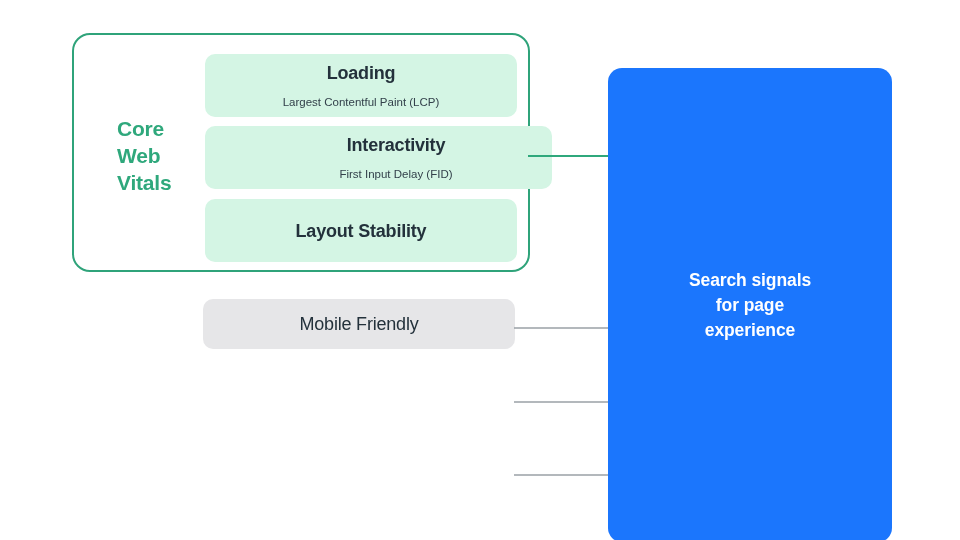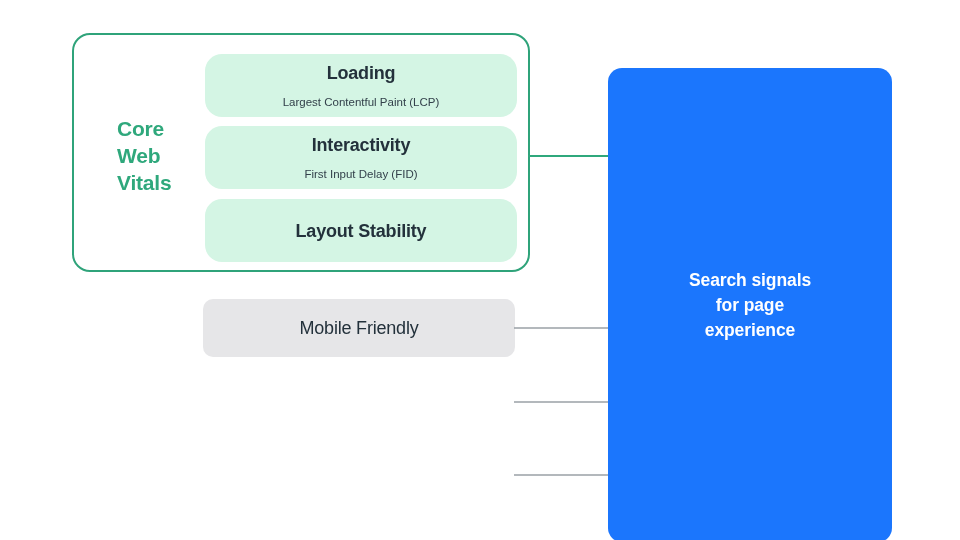--- a/index.html
+++ b/index.html
@@ -43,49 +43,49 @@
     letter-spacing: -0.2px;
   }
 
   
   .metric-card {
     position: absolute;
     left: 203px;
     width: 312px;
     height: 63px;
     background: #D4F5E4;
-    border-radius: 17px;
+    border-radius: 10px;
     display: flex;
     flex-direction: column;
     align-items: center;
     justify-content: center;
   }
   .metric-card.c1 { top: 52px; }
-  .metric-card.c2 { top: 124px; }
+  .metric-card.c2 { top: 124px; padding-left: 35px; }
   .metric-card.c3 { top: 197px; }
   .metric-title {
     font-size: 18px;
     font-weight: bold;
     color: #23313B;
     line-height: 22px;
     letter-spacing: -0.2px;
   }
   .metric-sub {
     font-size: 11.5px;
     color: #33414B;
     line-height: 16px;
     margin-top: 10px;
   }
 
   
   .gray-card {
     position: absolute;
     left: 203px;
     width: 312px;
-    height: 58px;
+    height: 50px;
     background: #E6E6E8;
     border-radius: 10px;
     display: flex;
     align-items: center;
     justify-content: center;
   }
   .gray-card.g1 { top: 299px; }
   .gray-card.g2 { top: 372px; }
   .gray-card.g3 { top: 446px; }
   .gray-label {

